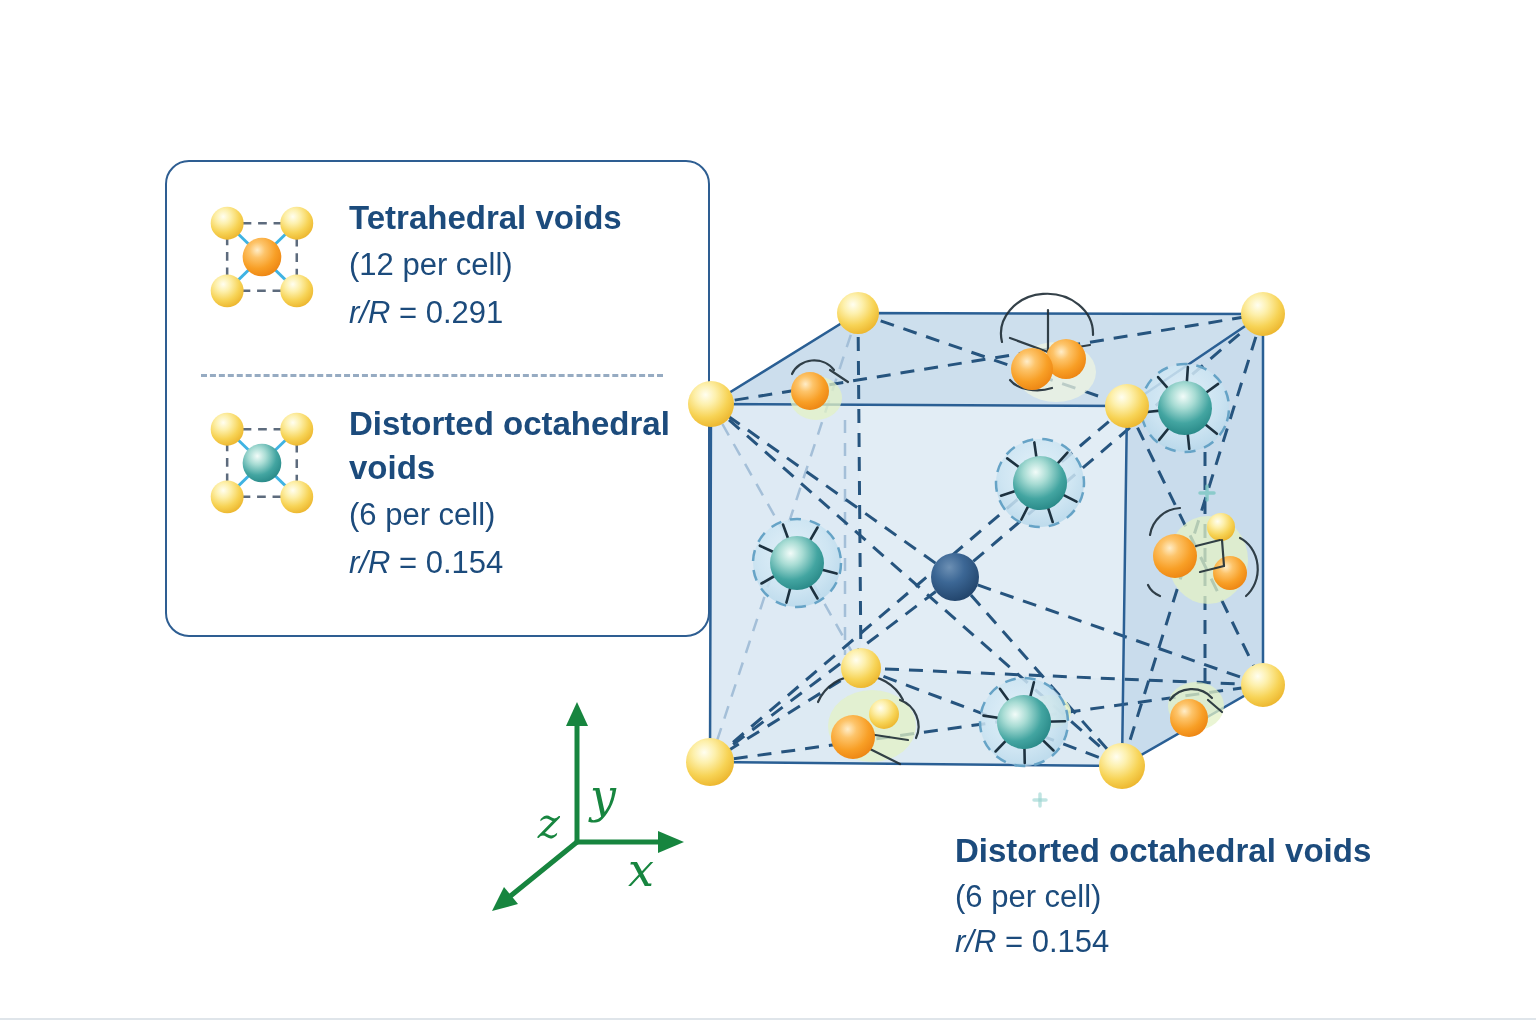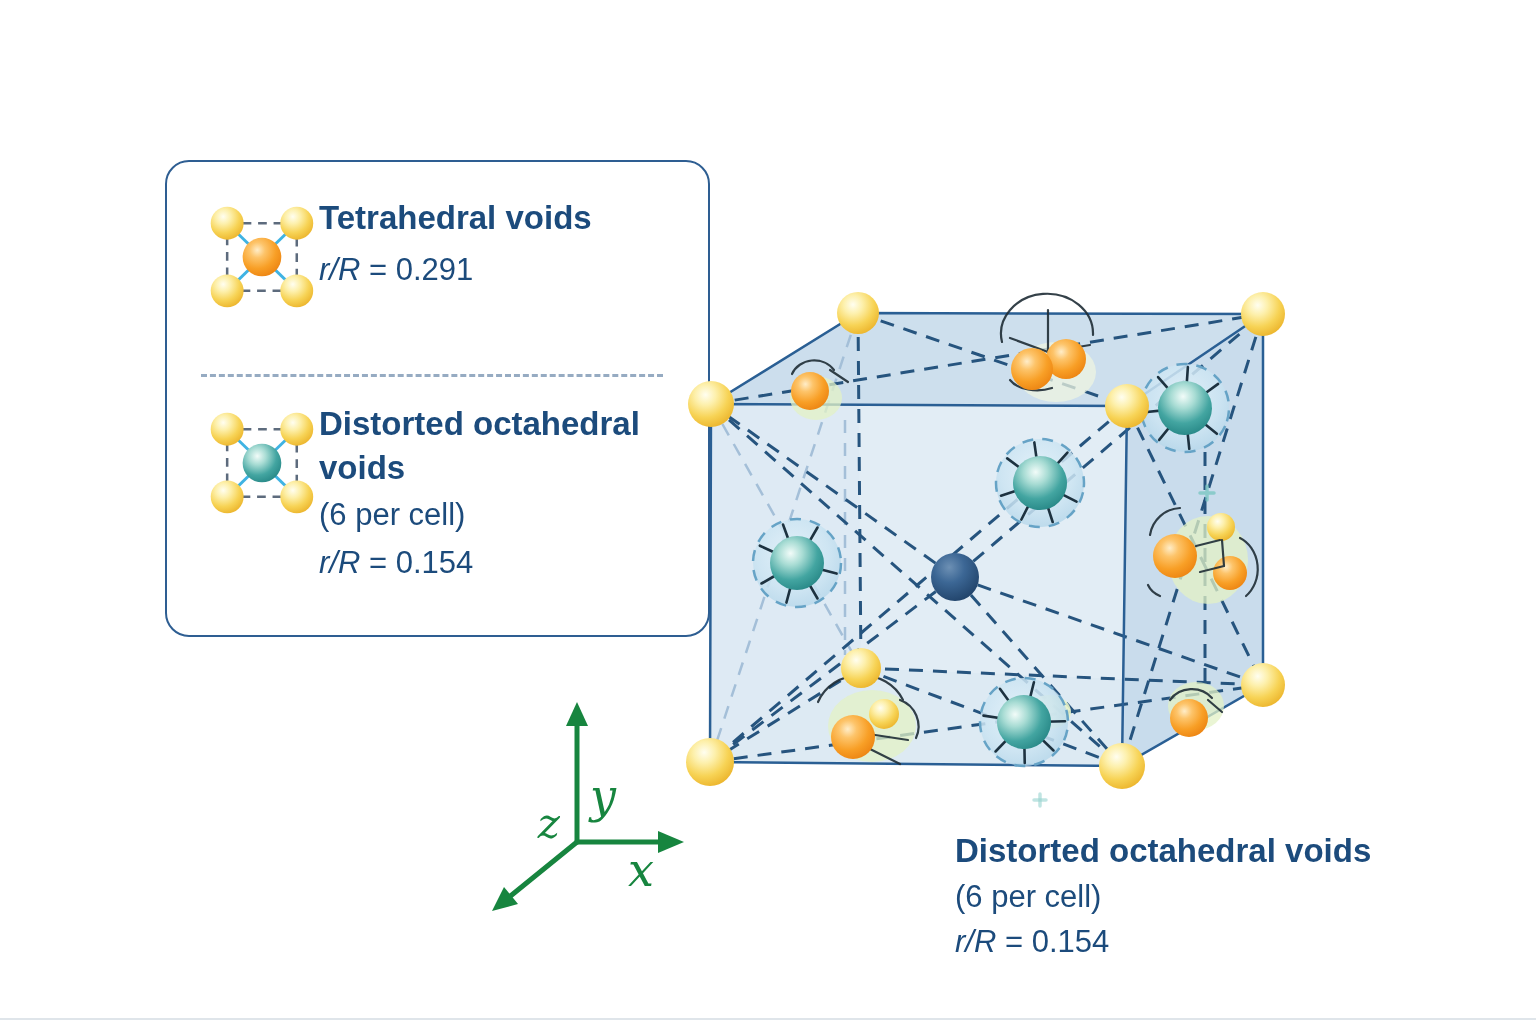--- a/index.html
+++ b/index.html
@@ -3,21 +3,21 @@
 <meta charset="utf-8">
 <style>
   html,body{margin:0;padding:0;background:#fff;}
   .canvas{position:relative;width:1536px;height:1024px;background:#ffffff;overflow:hidden;
           font-family:"Liberation Sans", sans-serif;}
   .title{position:absolute;left:172px;top:74px;margin:0;font-size:37px;font-weight:700;
          color:#1c4b7c;letter-spacing:-0.5px;z-index:1;}
   
   .legend{position:absolute;left:165px;top:160px;width:545px;height:477px;background:#fff;
           border:2.5px solid #2e5e92;border-radius:24px;box-sizing:border-box;z-index:1;}
-  .legend-item{position:absolute;left:36px;right:20px;display:flex;align-items:flex-start;}
+  .legend-item{position:absolute;left:36px;right:20px;display:flex;gap:30px;align-items:flex-start;}
   .legend-item.first{top:34px;}
   .legend-item.second{top:240px;}
   .licon{width:116px;height:116px;flex:0 0 auto;margin-top:4px;}
   .ltext{color:#1c4b7c;max-width:330px;}
   .lname{font-size:33px;font-weight:700;line-height:1.34;}
   .lcount{font-size:31px;margin-top:7px;}
   .lratio{font-size:31px;margin-top:12px;}
   .it{font-style:italic;}
   .legend-divider{position:absolute;top:212px;left:34px;width:462px;height:0;
                   border-top:3px dashed #96abc2;}
@@ -66,20 +66,21 @@
         <g fill="url(#ligY)">
           <circle cx="25" cy="24" r="17"></circle>
             <circle cx="97" cy="24" r="17"></circle>
           <circle cx="25" cy="94" r="17"></circle>
             <circle cx="97" cy="94" r="17"></circle>
         </g>
         <circle cx="61" cy="59" r="20" fill="url(#ligO)"></circle>
       </svg>
       <div class="ltext">
         <div class="lname">Tetrahedral voids</div>
+        <div class="lcount">(12 per cell)</div>
         <div class="lratio"><span class="it">r/R</span><span> = 0.291</span></div>
       </div>
     </div>
 
     <div class="legend-divider"></div>
 
     <div class="legend-item second">
       <svg class="licon" viewBox="0 0 120 120">
         <defs>
           <radialGradient id="ligT" cx="0.38" cy="0.32" r="0.8">

